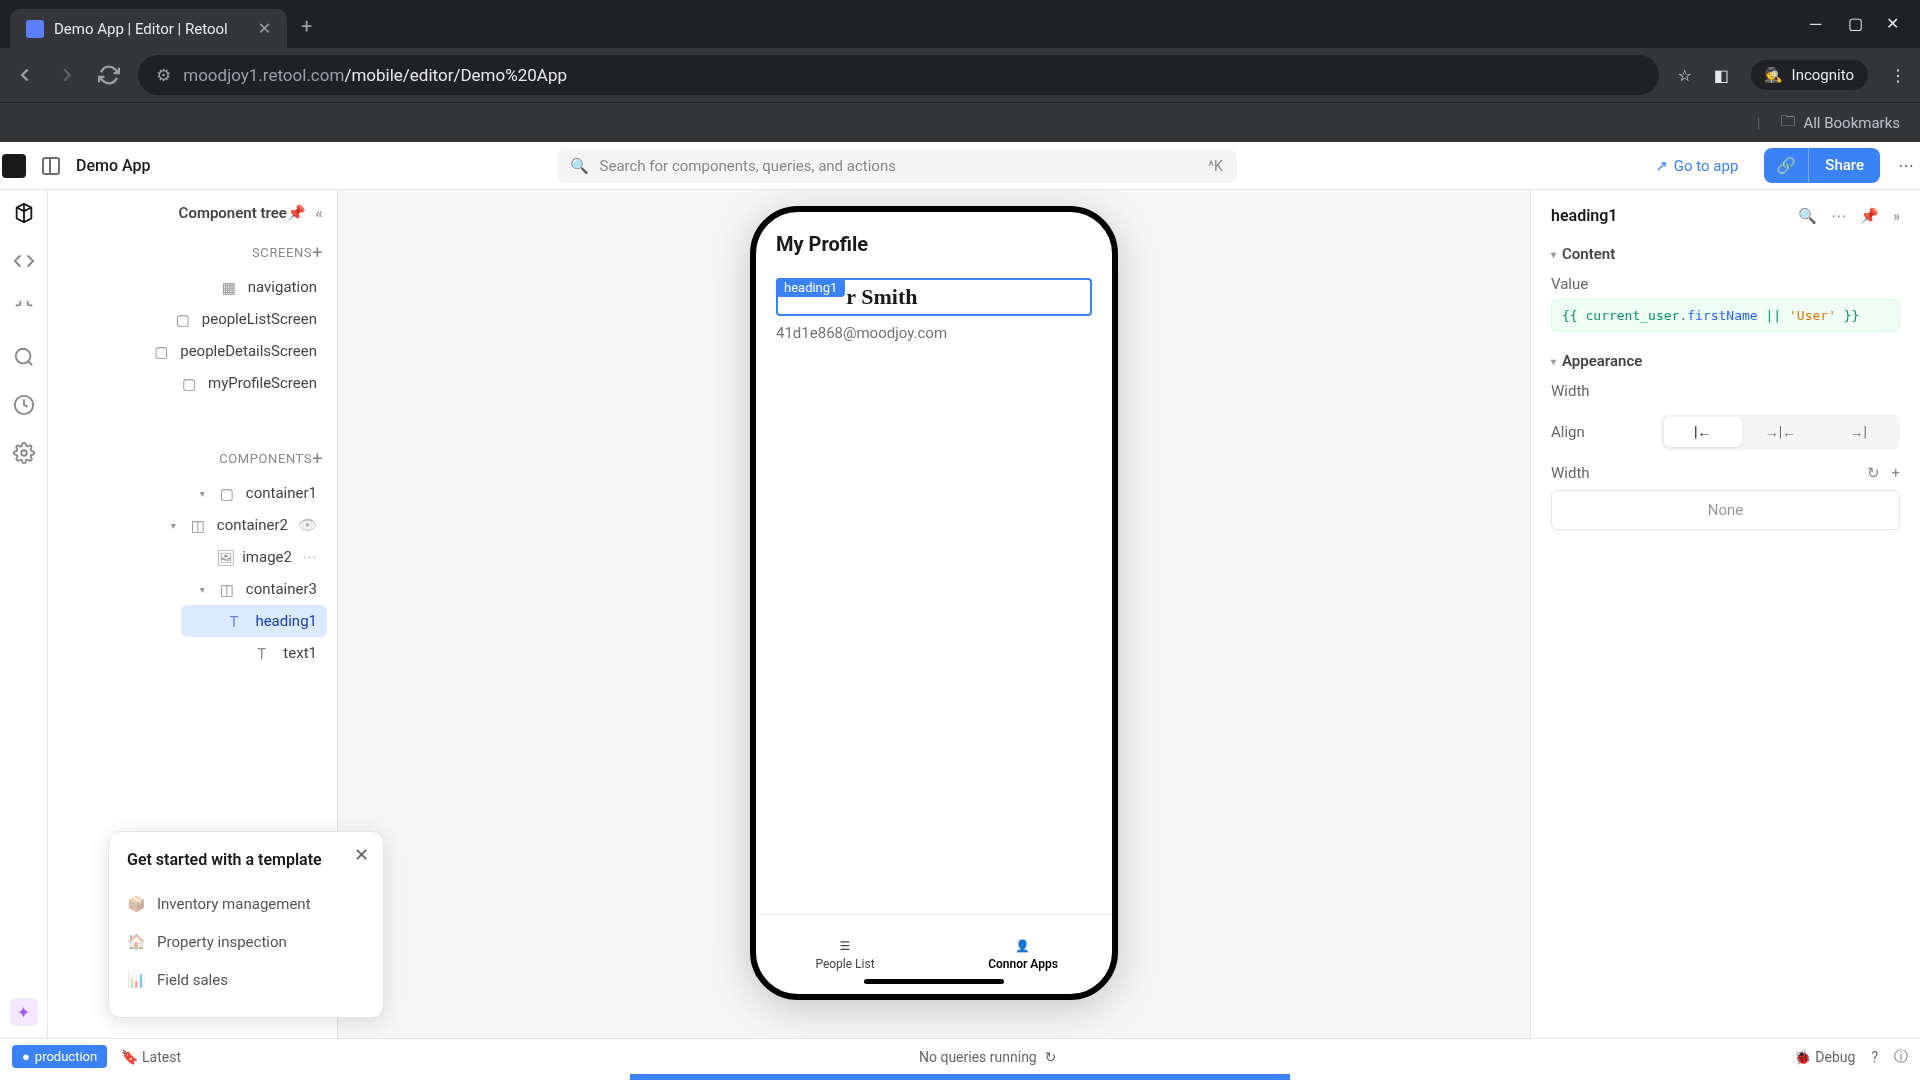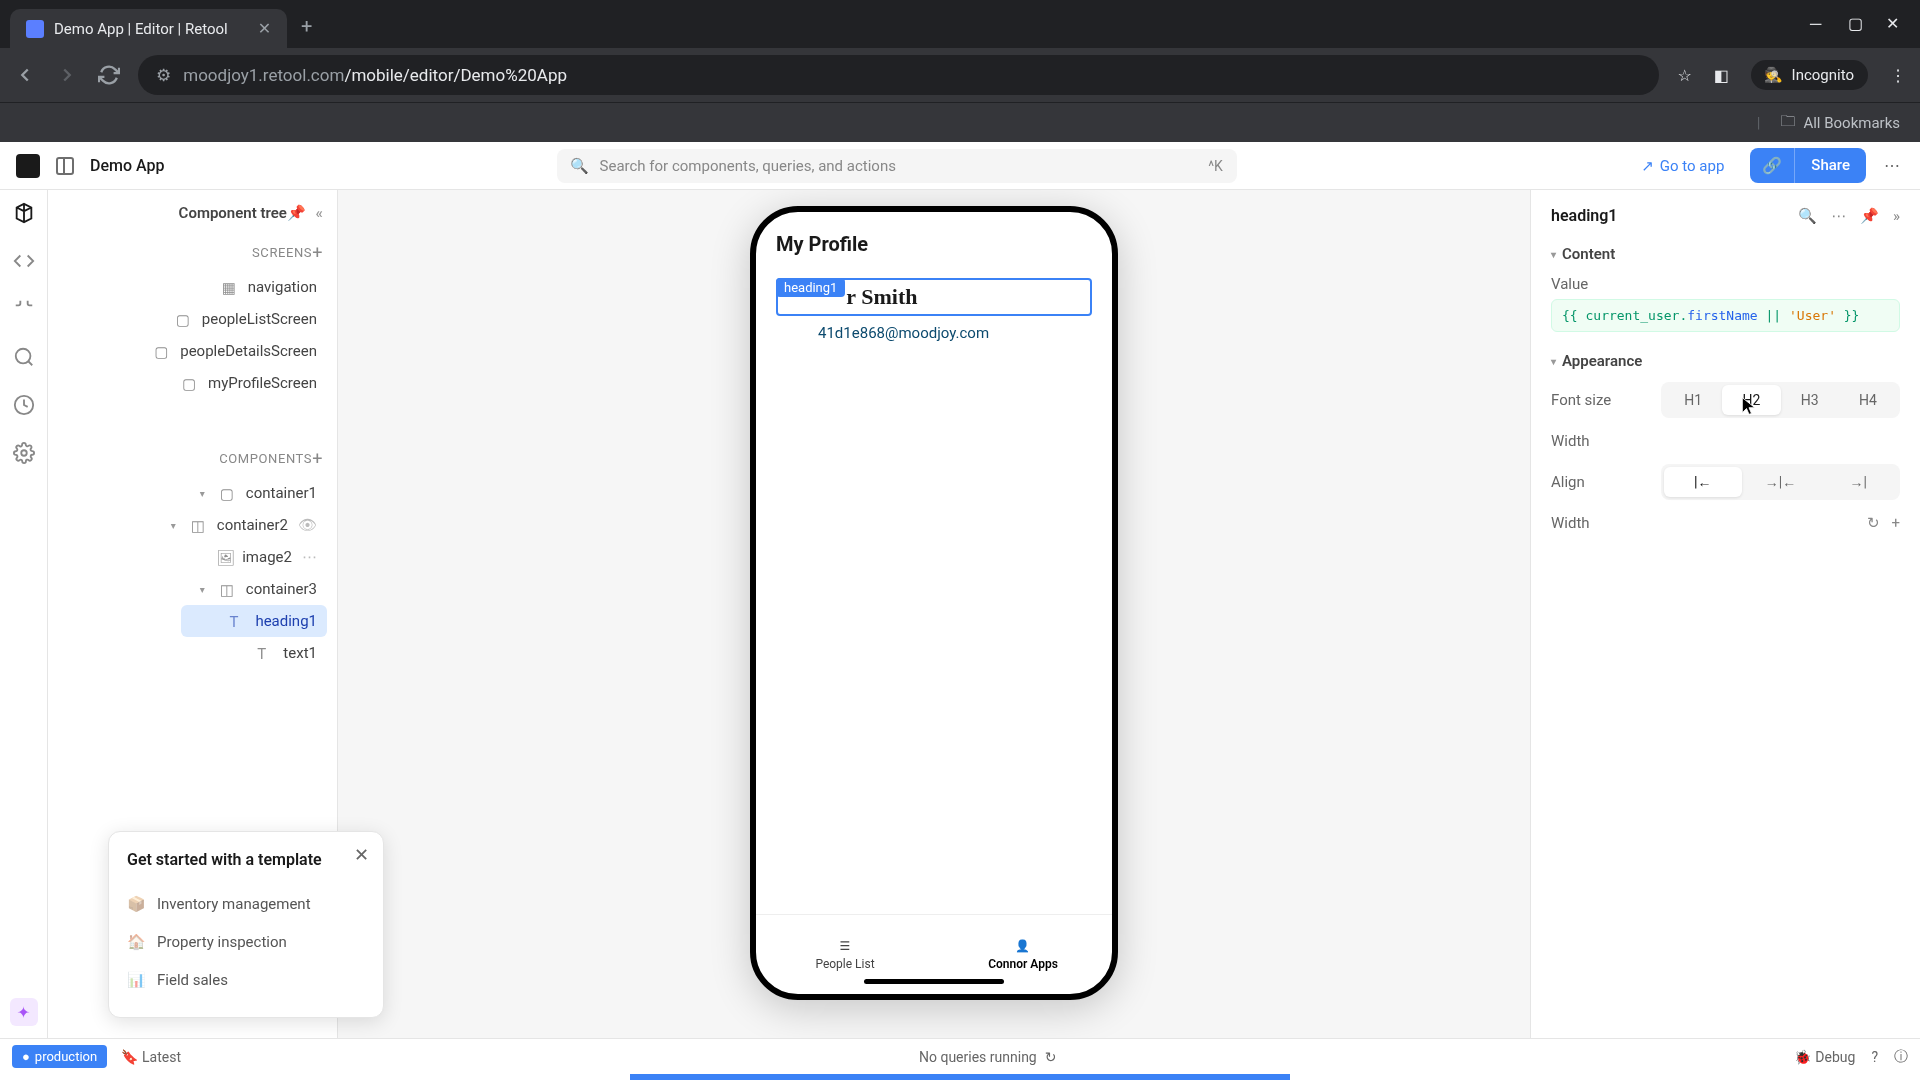--- a/index.html
+++ b/index.html
@@ -24,21 +24,21 @@
 .url-prefix { color: #9aa0a6; }
 .addr-right { display: flex; align-items: center; gap: 22px; color: #e8eaed; }
 .incognito-badge { display: flex; align-items: center; gap: 8px; background: #202124; padding: 6px 14px; border-radius: 20px; font-size: 15px; }
 
 .bookmarks-bar { height: 40px; background: #35363a; display: flex; align-items: center; justify-content: flex-end; padding: 0 20px; color: #bdc1c6; font-size: 15px; border-top: 1px solid #202124; }
 .bookmarks-bar .folder { display: flex; align-items: center; gap: 8px; }
 
 
 .app { background: #fff; color: #1a1a1a; display: flex; flex-direction: column; height: calc(1080px - 48px - 54px - 40px); }
 
-.app-header { height: 48px; display: flex; align-items: center; border-bottom: 1px solid #e5e5e5; padding: 0 16px; gap: 14px; }
+.app-header { height: 48px; display: flex; align-items: center; border-bottom: 1px solid #e5e5e5; padding: 0 2px; gap: 14px; }
 .header-left { display: flex; align-items: center; gap: 16px; }
 .logo-box { width: 24px; height: 24px; background: #1a1a1a; border-radius: 4px; }
 .panel-icon { width: 18px; height: 18px; border: 2px solid #6e6e6e; border-radius: 3px; position: relative; }
 .panel-icon::after { content: ""; position: absolute; left: 5px; top: 0; bottom: 0; width: 2px; background: #6e6e6e; }
 .app-title { font-size: 16px; font-weight: 500; }
 .header-search { flex: 1; display: flex; justify-content: center; }
 .search-box { width: 680px; background: #f5f5f5; border-radius: 8px; display: flex; align-items: center; padding: 8px 14px; gap: 10px; color: #888; font-size: 15px; }
 .search-kbd { margin-left: auto; font-size: 14px; }
 .header-right { display: flex; align-items: center; gap: 14px; }
 .goto-app { display: flex; align-items: center; gap: 6px; color: #3b82f6; font-size: 15px; padding: 6px 12px; }
@@ -79,21 +79,21 @@
 .template-item .ticon { width: 18px; height: 18px; opacity: 0.5; }
 
 
 .canvas { flex: 1; background: #f6f6f6; display: flex; align-items: flex-start; justify-content: center; padding-top: 16px; position: relative; }
 .phone { width: 368px; height: 794px; background: #fff; border: 6px solid #000; border-radius: 48px; box-shadow: 0 8px 40px rgba(0,0,0,0.2); display: flex; flex-direction: column; overflow: hidden; position: relative; }
 .phone-content { flex: 1; padding: 20px; }
 .phone-title { font-size: 20px; font-weight: 700; margin-bottom: 22px; }
 .selected-component { border: 2px solid #3b82f6; border-radius: 4px; padding: 4px 6px; position: relative; margin-bottom: 8px; }
 .component-tag { position: absolute; top: -2px; left: -2px; background: #3b82f6; color: #fff; font-size: 13px; padding: 2px 8px; border-radius: 4px; }
 .heading-text { font-size: 22px; font-weight: 700; font-family: Liberation Serif, serif; }
-.email-text { font-size: 15px; color: #0c4a6e; margin-left: 42px; }
+.email-text { font-size: 15px; color: #737373; }
 .phone-tabs { height: 80px; border-top: 1px solid #eee; display: flex; }
 .phone-tab { flex: 1; display: flex; flex-direction: column; align-items: center; justify-content: center; gap: 4px; font-size: 12px; color: #444; }
 .phone-tab.active { color: #000; font-weight: 600; }
 .home-indicator { position: absolute; bottom: 10px; left: 50%; transform: translateX(-50%); width: 140px; height: 5px; background: #000; border-radius: 3px; }
 
 
 .right-panel { width: 390px; border-left: 1px solid #e5e5e5; padding: 16px 20px; font-size: 15px; }
 .rp-header { display: flex; align-items: center; margin-bottom: 20px; }
 .rp-title { font-weight: 600; font-size: 16px; }
 .rp-header .icons { margin-left: auto; display: flex; gap: 14px; color: #888; }
@@ -379,32 +379,20 @@
       <div class="rp-section-title">Content</div>
       <div class="rp-row" style="flex-direction:column;align-items:flex-start;gap:6px">
         <div class="rp-label">Value</div>
         <div class="code-input" style="width:100%">
           <span>{{ current_user.</span><span class="prop">firstName</span><span> || </span><span class="str">'User'</span><span> }}</span>
         </div>
       </div>
 
       <div class="rp-section-title" style="margin-top:20px">Appearance</div>
 
-      <div class="rp-row">
-        <div class="rp-label">Font size</div>
-        <div class="segmented" style="position:relative">
-          <div class="seg-btn">H1</div>
-          <div class="seg-btn active">H2</div>
-          <div class="seg-btn">H3</div>
-          <div class="seg-btn">H4</div>
-          <svg class="cursor" style="left:78px;top:12px" viewBox="0 0 24 24">
-              <path d="M4 2l0 18 5-5 3 7 3-1-3-7 7 0z" fill="#000" stroke="#fff" stroke-width="1"></path>
-            </svg>
-        </div>
-      </div>
 
       <div class="rp-row">
         <div class="rp-label">Width</div>
       </div>
 
       <div class="rp-row">
         <div class="rp-label">Align</div>
         <div class="segmented">
           <div class="seg-btn first-active">|←</div>
           <div class="seg-btn">→|←</div>
@@ -413,20 +401,21 @@
       </div>
 
 
       <div class="styles-row">
         <div class="rp-label">Width</div>
         <div class="icons">
           <span>↻</span>
           <span>+</span>
         </div>
       </div>
+      <div class="none-box">None</div>
     </div>
   </div>
 
   <div class="footer">
     <div class="env-badge">● <span>production</span></div>
     <span>🔖 <span>Latest</span></span>
     <div class="footer-center">
       <span>No queries running</span>
       <span>↻</span>
     </div>

